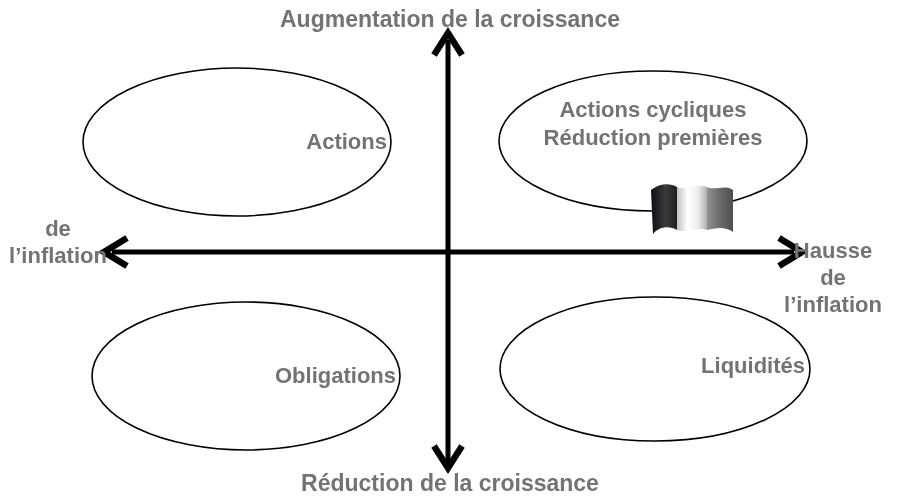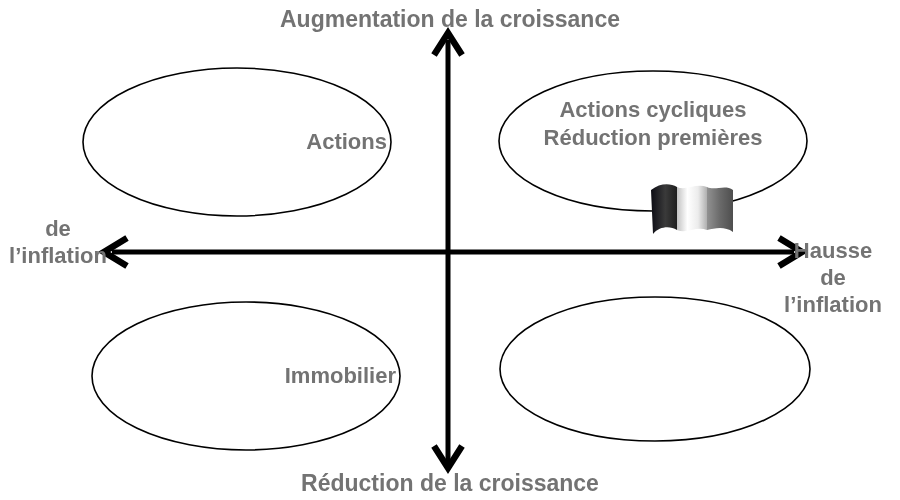--- a/index.html
+++ b/index.html
@@ -115,22 +115,23 @@
     <div>l’inflation</div>
   </div>
 
   <div id="tl-label" class="lbl quad-label">Actions</div>
 
   <div id="tr-label" class="lbl quad-label-multi">
     <div>Actions cycliques</div>
     <div>Réduction premières</div>
   </div>
 
-  <div id="bl-label" class="lbl quad-label">Immobilier</div>
+  <div id="bl-label" class="lbl quad-label">Obligations</div>
 
+  <div id="br-label" class="lbl quad-label">Liquidités</div>
 
   <svg id="flag" viewBox="0 0 92 56">
     <defs>
       <linearGradient id="fg1" x1="0" y1="0" x2="1" y2="0">
         <stop offset="0" stop-color="#0c0c14"></stop>
         <stop offset="0.55" stop-color="#3a3a3a"></stop>
         <stop offset="1" stop-color="#1e1e1e"></stop>
       </linearGradient>
       <linearGradient id="fg2" x1="0" y1="0" x2="1" y2="0">
         <stop offset="0" stop-color="#c2c2c2"></stop>

